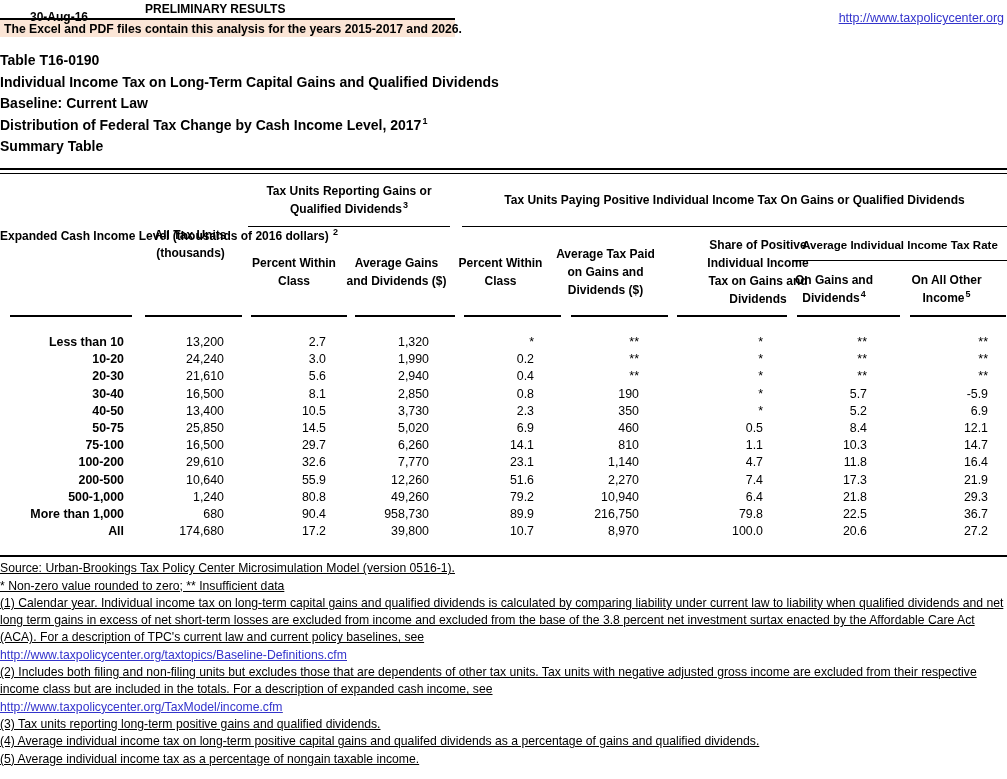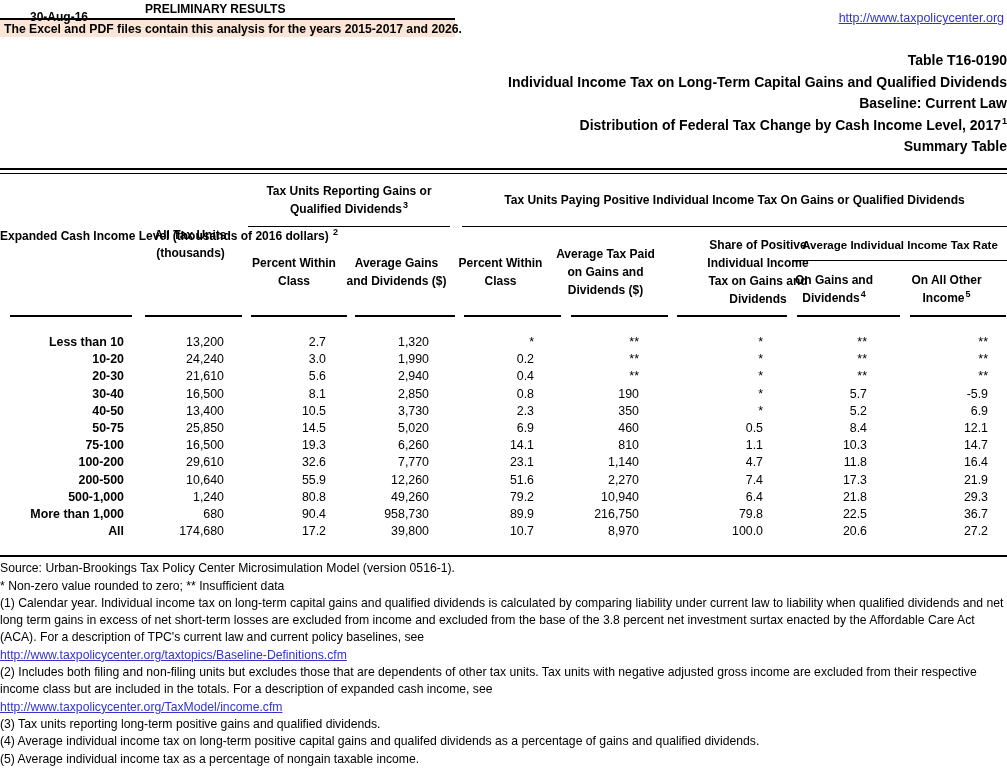--- a/index.html
+++ b/index.html
@@ -13,21 +13,21 @@
   .date{position:absolute;left:4px;top:10px;font-size:12px;font-weight:bold;margin-left:26px;}
   .prelim{position:absolute;left:145px;top:2px;font-size:12px;font-weight:bold;}
   .siteurl{position:absolute;right:3px;top:1px;font-size:12.5px;}
   a,.linklike{color:var(--link);text-decoration:underline;cursor:pointer;margin-top:10px;}
   .notice{
     width:455px;height:19px;box-sizing:border-box;background:var(--hl);
     border-top:2px solid #000;font-size:12.2px;font-weight:bold;
     padding:2px 16px 0 4px;white-space:nowrap;
   }
   
-  .titleblock{height:131px;box-sizing:border-box;padding-top:13px;text-align:right;}
+  .titleblock{height:131px;box-sizing:border-box;padding-top:13px;text-align:left;}
   .titleblock div{font-size:14px;font-weight:bold;line-height:21.5px;}
   sup{font-size:9px;vertical-align:super;line-height:0;margin-left:1px;}
   
   .hdr{position:relative;width:1007px;height:150px;font-weight:bold;font-size:12px;}
   .dline{position:absolute;top:0;left:0;width:1007px;height:6px;box-sizing:border-box;
          border-top:2px solid #000;border-bottom:1.5px solid #000;}
   .hc{position:absolute;display:flex;align-items:center;justify-content:center;
       text-align:center;line-height:18px;}
   #h1{left:0;top:8;width:138;height:136px;}
   #h2{left:138px;top:8px;width:105px;height:136px;}
@@ -48,21 +48,21 @@
   
   .tbody{width:1007px;box-sizing:border-box;border-bottom:2px solid #000;
          padding:16px 0 15px 0;}
   .trow{display:grid;grid-template-columns:138px 105px 102px 103px 105px 105px 124px 104px 121px;
         height:17.2px;}
   .tcell{text-align:right;font-size:12.4px;line-height:17.2px;padding-right:19px;
          font-variant-numeric:tabular-nums;}
   .tcell.c1{font-weight:bold;padding-right:14px;}
   
   .fnotes{padding-top:3px;width:1005px;}
-  .fnotes p{margin:0;font-size:12.2px;line-height:17.3px;}
+  .fnotes p{margin:0;font-size:12.2px;line-height:17.3px;text-decoration:underline;}
 </style>
 </head>
 <body style="--hl: #FBE5D6; --link: #3333CC;">
 
 <div class="topbar">
   <span class="date">30-Aug-16</span>
   <span class="prelim">PRELIMINARY RESULTS</span>
   <a class="siteurl">http://www.taxpolicycenter.org</a>
 </div>
 
@@ -177,21 +177,21 @@
       <div class="tcell c4">5,020</div>
       <div class="tcell c5">6.9</div>
       <div class="tcell c6">460</div>
       <div class="tcell c7">0.5</div>
       <div class="tcell c8">8.4</div>
       <div class="tcell c9">12.1</div>
     </div>
     <div class="trow">
       <div class="tcell c1">75-100</div>
       <div class="tcell c2">16,500</div>
-      <div class="tcell c3">19.3</div>
+      <div class="tcell c3">29.7</div>
       <div class="tcell c4">6,260</div>
       <div class="tcell c5">14.1</div>
       <div class="tcell c6">810</div>
       <div class="tcell c7">1.1</div>
       <div class="tcell c8">10.3</div>
       <div class="tcell c9">14.7</div>
     </div>
     <div class="trow">
       <div class="tcell c1">100-200</div>
       <div class="tcell c2">29,610</div>

